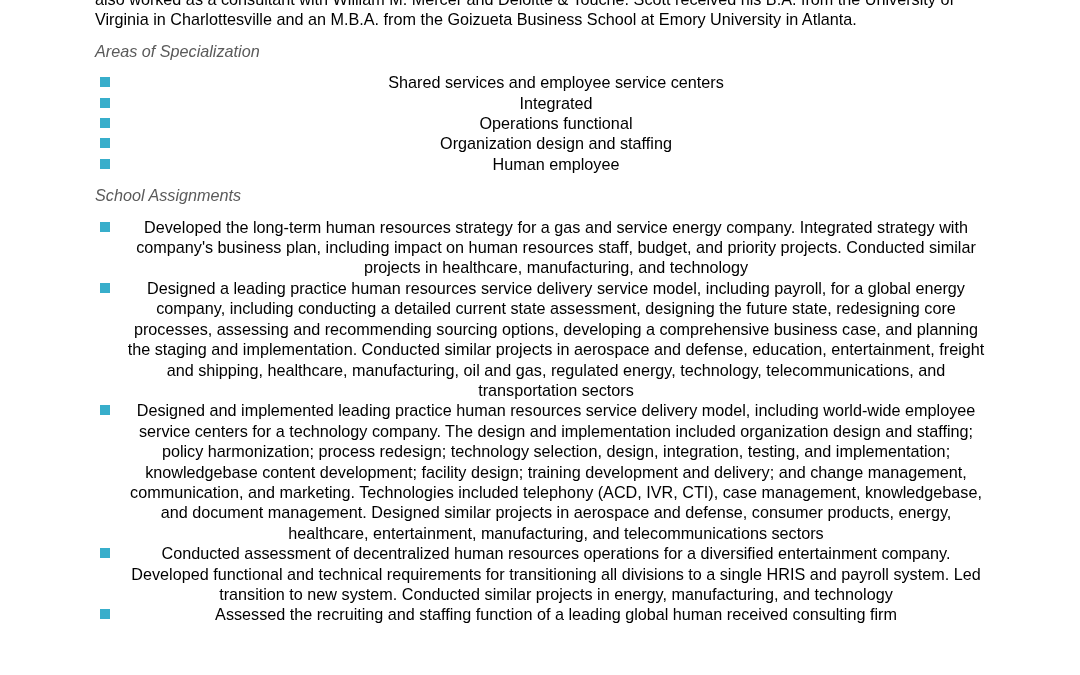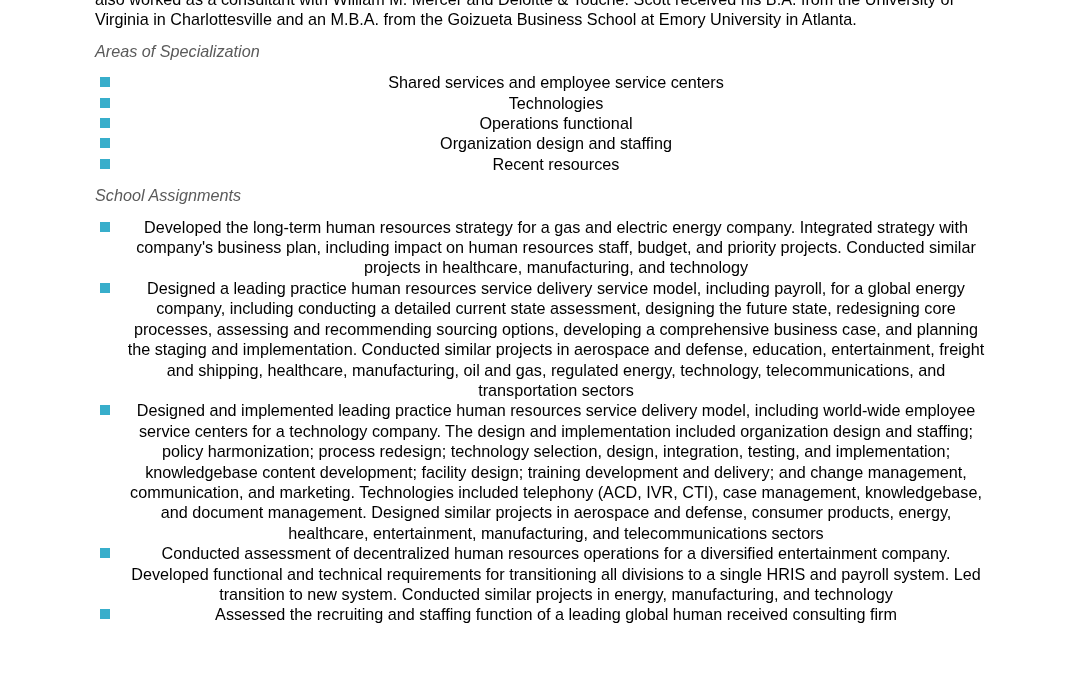--- a/index.html
+++ b/index.html
@@ -83,42 +83,42 @@
 
     <h3 class="section-heading">Areas of Specialization</h3>
 
     <ul class="bullet-list">
         <li class="bullet-item">
           <span class="bullet-square"></span>
           <span class="bullet-text">Shared services and employee service centers</span>
         </li>
         <li class="bullet-item">
           <span class="bullet-square"></span>
-          <span class="bullet-text">Technologies</span>
+          <span class="bullet-text">Integrated</span>
         </li>
         <li class="bullet-item">
           <span class="bullet-square"></span>
           <span class="bullet-text">Operations functional</span>
         </li>
         <li class="bullet-item">
           <span class="bullet-square"></span>
           <span class="bullet-text">Organization design and staffing</span>
         </li>
         <li class="bullet-item">
           <span class="bullet-square"></span>
-          <span class="bullet-text">Recent resources</span>
+          <span class="bullet-text">Human employee</span>
         </li>
       </ul>
 
     <h3 class="section-heading">School Assignments</h3>
 
     <ul class="bullet-list">
         <li class="bullet-item">
           <span class="bullet-square"></span>
-          <span class="bullet-text">Developed the long-term human resources strategy for a gas and electric energy company. Integrated strategy with company's business plan, including impact on human resources staff, budget, and priority projects. Conducted similar projects in healthcare, manufacturing, and technology</span>
+          <span class="bullet-text">Developed the long-term human resources strategy for a gas and service energy company. Integrated strategy with company's business plan, including impact on human resources staff, budget, and priority projects. Conducted similar projects in healthcare, manufacturing, and technology</span>
         </li>
         <li class="bullet-item">
           <span class="bullet-square"></span>
           <span class="bullet-text">Designed a leading practice human resources service delivery service model, including payroll, for a global energy company, including conducting a detailed current state assessment, designing the future state, redesigning core processes, assessing and recommending sourcing options, developing a comprehensive business case, and planning the staging and implementation. Conducted similar projects in aerospace and defense, education, entertainment, freight and shipping, healthcare, manufacturing, oil and gas, regulated energy, technology, telecommunications, and transportation sectors</span>
         </li>
         <li class="bullet-item">
           <span class="bullet-square"></span>
           <span class="bullet-text">Designed and implemented leading practice human resources service delivery model, including world-wide employee service centers for a technology company. The design and implementation included organization design and staffing; policy harmonization; process redesign; technology selection, design, integration, testing, and implementation; knowledgebase content development; facility design; training development and delivery; and change management, communication, and marketing. Technologies included telephony (ACD, IVR, CTI), case management, knowledgebase, and document management. Designed similar projects in aerospace and defense, consumer products, energy, healthcare, entertainment, manufacturing, and telecommunications sectors</span>
         </li>
         <li class="bullet-item">

